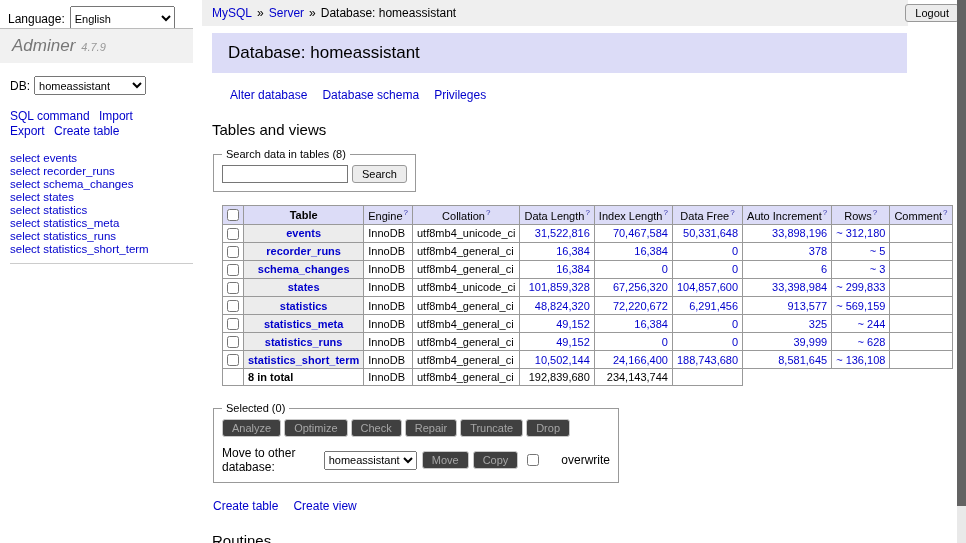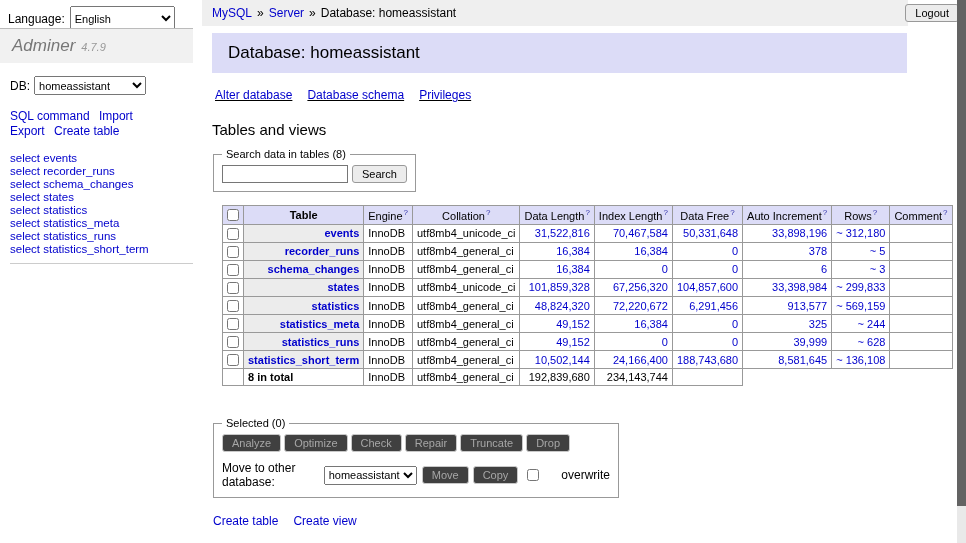--- a/index.html
+++ b/index.html
@@ -51,39 +51,39 @@
   .side-tables { margin: 13px 0 0 10px; padding-bottom: 7px; width: 183px; border-bottom: 1px solid #ccc; }
   .side-tables a { display: block; font-size: 11.5px; line-height: 1.13; }
 
   
   #content { position: absolute; left: 193px; top: 26px; right: 9px; bottom: 0; padding: 7px 0 0 19px; overflow: hidden; }
   #content h2 {
     background: var(--title-bg, #dcdcf7);
     padding: 10px 16px; margin-right: 50px;
     font-size: 17px; font-weight: normal;
   }
-  .actions { margin: 15px 0 0 3px; text-decoration: underline; }
+  .actions { margin: 15px 0 0 18px; }
   .actions a, .sp { margin-right: 15px; }
   h3 { font-size: 15px; font-weight: normal; margin: 19px 0 0 0; }
 
   fieldset {
     display: inline-block; border: 1px solid #999;
     padding: 5px 8px 8px 8px; margin: 10px 0 0 1px; font-size: 11px;
   }
   legend { padding: 0 4px; font-size: 11px; }
   .search-fieldset input[type="text"] { width: 126px; height: 18px; border: 1px solid #767676; font-size: 11px; padding: 0 3px; margin-right: 4px; }
 
   
-  table { border-collapse: collapse; margin: 13px 0 15px 10px; font-size: 11px; table-layout: fixed; }
+  table { border-collapse: collapse; margin: 13px 0 0 10px; font-size: 11px; table-layout: fixed; }
   td, th { border: 1px solid #999; padding: 2px 4px; white-space: nowrap; overflow: hidden; height: 17px; vertical-align: middle; }
   thead th { background: var(--thead-bg, #dcdcf7); text-align: center; font-weight: normal; }
   thead th.first { font-weight: bold; }
   thead td.check { background: var(--thead-bg, #dcdcf7); }
   thead sup { font-size: 8px; color: #3333aa; margin-left: 1px; }
-  tbody th.tname { background: var(--th-bg, #ececec); text-align: right; }
+  tbody th.tname { background: var(--th-bg, #ececec); text-align: center; }
   tbody th.tname a { font-weight: bold; }
   td.check { width: 16px; text-align: center; }
   td.num { text-align: right; }
   td.num.black { color: #000; }
   input[type="checkbox"] { width: 12px; height: 12px; margin: 0; vertical-align: middle; }
   tr.total-row th { text-align: left; font-weight: bold; background: #fff; }
 
   
   .selected-fieldset { width: 406px; margin-top: 16px; }
   .selected-fieldset .btn-row button { margin-right: 3px; }

